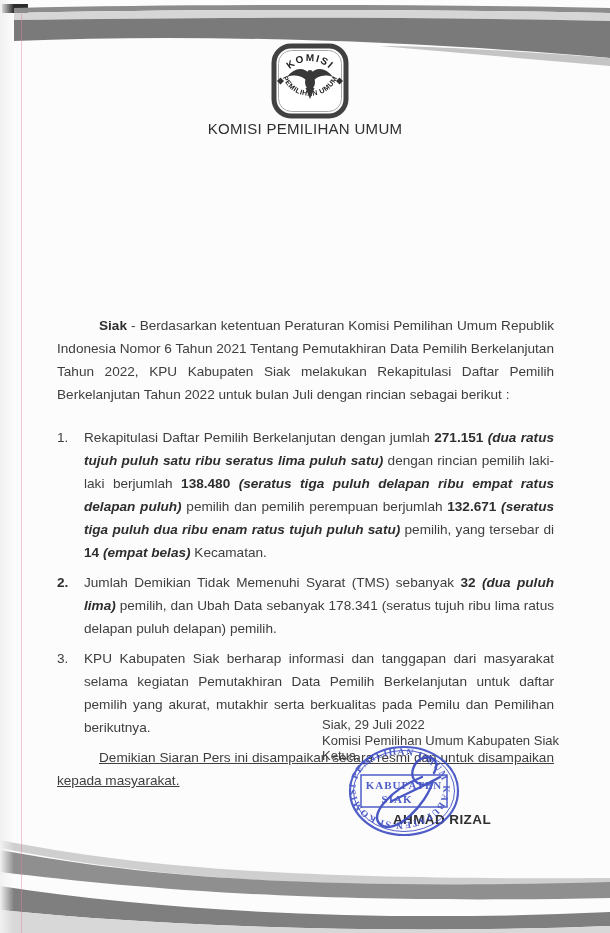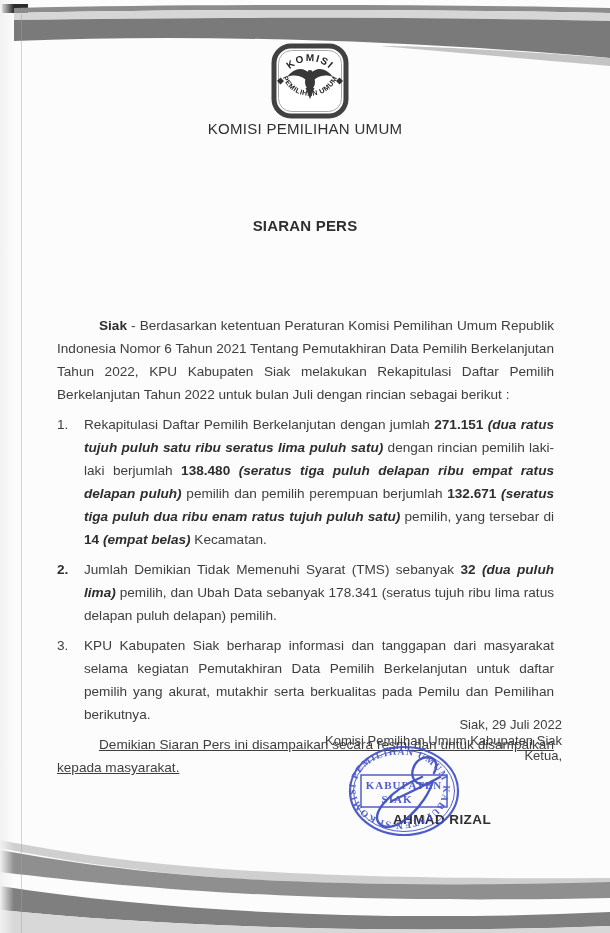--- a/index.html
+++ b/index.html
@@ -13,26 +13,26 @@
   .logo{position:absolute;left:270px;top:42px;z-index:2;}
   .header-org{position:absolute;top:119px;left:0;right:0;text-align:center;font-weight:400;
         font-size:15px;line-height:19px;color:#2f2f2f;letter-spacing:.3px;z-index:2;}
   .title-block{position:absolute;top:216px;left:30px;right:30px;text-align:center;font-weight:700;
         font-size:15px;line-height:19px;color:#2f2f2f;letter-spacing:.2px;z-index:2;}
   .body{position:absolute;left:57px;top:314px;width:497px;font-size:13.6px;line-height:23px;z-index:2;}
   p{margin:0;}
   .just{text-align:justify;}
   .sb{font-weight:700;color:#2e2e2e;}
   .sbi{font-weight:700;font-style:italic;color:#2e2e2e;}
-  #intro-p{text-indent:42px;margin-bottom:7px;}
+  #intro-p{text-indent:42px;margin-bottom:20px;}
   .li{display:flex;margin-bottom:7px;}
   .num{flex:0 0 27px;width:27px;}
   .li .just{flex:1;}
   .closing{text-indent:42px;text-decoration:underline;}
-  .sig{position:absolute;left:322px;top:717px;width:240px;text-align:right;
+  .sig{position:absolute;left:322px;top:717px;width:240px;text-align:left;
         font-size:13px;line-height:15.5px;color:#3e3e3e;z-index:2;}
   .sig-name{position:absolute;left:322px;top:812px;width:240px;text-align:center;font-weight:700;
         font-size:13.5px;letter-spacing:.4px;color:#2f2f2f;z-index:2;}
   .stamp{position:absolute;left:334px;top:731px;z-index:3;opacity:.92;}
   .stamp text{font-family:"Liberation Serif",serif;}
 </style>
 </head>
 <body>
 
 <div class="page">
@@ -76,21 +76,20 @@
       <path d="M35.5,46 L40,57 L44.5,46 Z"></path>
       <circle cx="40" cy="30.5" r="2.6"></circle>
     </g>
   </svg>
 
   <div class="header-org">
     <div>KOMISI PEMILIHAN UMUM</div>
   </div>
 
   <div class="title-block">
-    <div>SIARAN PERS</div>
   </div>
 
   <div class="body">
     <p class="just" id="intro-p"><span class="sb">Siak</span><span class=""> - Berdasarkan ketentuan Peraturan Komisi Pemilihan Umum Republik Indonesia Nomor 6 Tahun 2021 Tentang Pemutakhiran Data Pemilih Berkelanjutan Tahun 2022, KPU Kabupaten Siak melakukan Rekapitulasi Daftar Pemilih Berkelanjutan Tahun 2022 untuk bulan Juli dengan rincian sebagai berikut :</span></p>
     <div id="numbered-list">
         <div class="li">
           <span class="num">1.</span>
           <p class="just"><span class="">Rekapitulasi Daftar Pemilih Berkelanjutan dengan jumlah </span><span class="sb">271.151 </span><span class="sbi">(dua ratus tujuh puluh satu ribu seratus lima puluh satu) </span><span class="">dengan rincian pemilih laki-laki berjumlah </span><span class="sb">138.480 </span><span class="sbi">(seratus tiga puluh delapan ribu empat ratus delapan puluh) </span><span class="">pemilih dan pemilih perempuan berjumlah </span><span class="sb">132.671 </span><span class="sbi">(seratus tiga puluh dua ribu enam ratus tujuh puluh satu) </span><span class="">pemilih, yang tersebar di </span><span class="sb">14 </span><span class="sbi">(empat belas) </span><span class="">Kecamatan.</span></p>
         </div>
         <div class="li">

